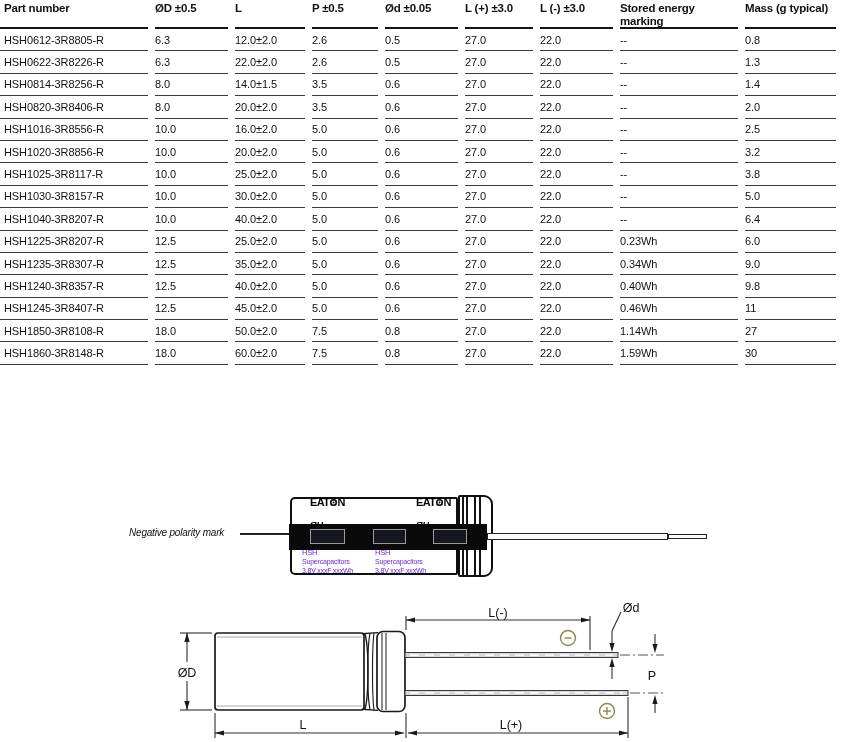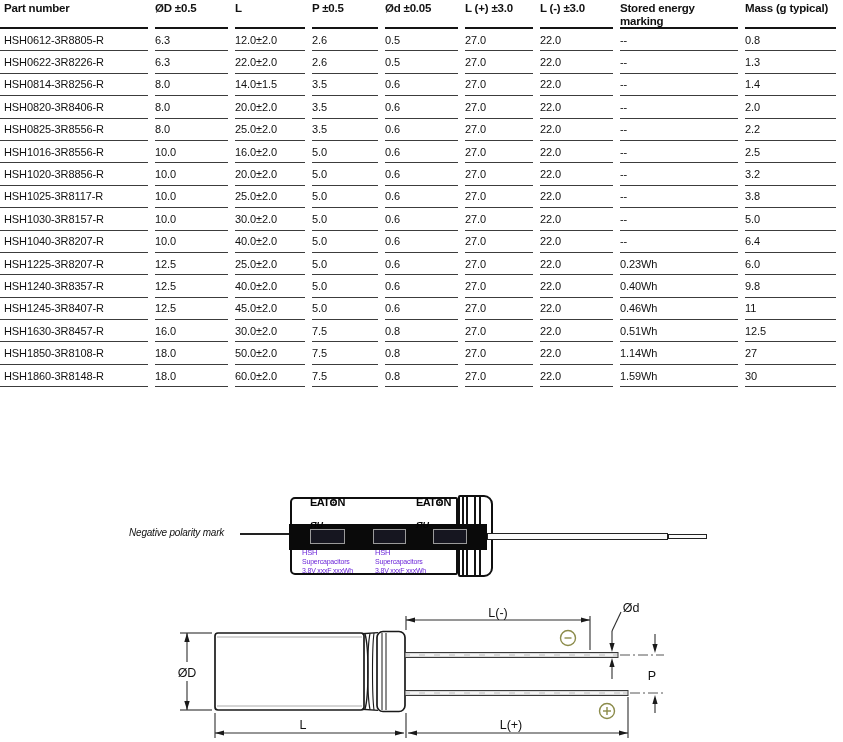--- a/index.html
+++ b/index.html
@@ -125,31 +125,20 @@
           <td>8.0</td>
           <td>20.0±2.0</td>
           <td>3.5</td>
           <td>0.6</td>
           <td>27.0</td>
           <td>22.0</td>
           <td>--</td>
           <td>2.0</td>
         </tr>
         <tr>
-          <td>HSH0825-3R8556-R</td>
-          <td>8.0</td>
-          <td>25.0±2.0</td>
-          <td>3.5</td>
-          <td>0.6</td>
-          <td>27.0</td>
-          <td>22.0</td>
-          <td>--</td>
-          <td>2.2</td>
-        </tr>
-        <tr>
           <td>HSH1016-3R8556-R</td>
           <td>10.0</td>
           <td>16.0±2.0</td>
           <td>5.0</td>
           <td>0.6</td>
           <td>27.0</td>
           <td>22.0</td>
           <td>--</td>
           <td>2.5</td>
         </tr>
@@ -202,51 +191,51 @@
           <td>12.5</td>
           <td>25.0±2.0</td>
           <td>5.0</td>
           <td>0.6</td>
           <td>27.0</td>
           <td>22.0</td>
           <td>0.23Wh</td>
           <td>6.0</td>
         </tr>
         <tr>
+          <td>HSH1235-3R8307-R</td>
+          <td>12.5</td>
+          <td>35.0±2.0</td>
+          <td>5.0</td>
+          <td>0.6</td>
+          <td>27.0</td>
+          <td>22.0</td>
+          <td>0.34Wh</td>
+          <td>9.0</td>
+        </tr>
+        <tr>
           <td>HSH1240-3R8357-R</td>
           <td>12.5</td>
           <td>40.0±2.0</td>
           <td>5.0</td>
           <td>0.6</td>
           <td>27.0</td>
           <td>22.0</td>
           <td>0.40Wh</td>
           <td>9.8</td>
         </tr>
         <tr>
           <td>HSH1245-3R8407-R</td>
           <td>12.5</td>
           <td>45.0±2.0</td>
           <td>5.0</td>
           <td>0.6</td>
           <td>27.0</td>
           <td>22.0</td>
           <td>0.46Wh</td>
           <td>11</td>
-        </tr>
-        <tr>
-          <td>HSH1630-3R8457-R</td>
-          <td>16.0</td>
-          <td>30.0±2.0</td>
-          <td>7.5</td>
-          <td>0.8</td>
-          <td>27.0</td>
-          <td>22.0</td>
-          <td>0.51Wh</td>
-          <td>12.5</td>
         </tr>
         <tr>
           <td>HSH1850-3R8108-R</td>
           <td>18.0</td>
           <td>50.0±2.0</td>
           <td>7.5</td>
           <td>0.8</td>
           <td>27.0</td>
           <td>22.0</td>
           <td>1.14Wh</td>

